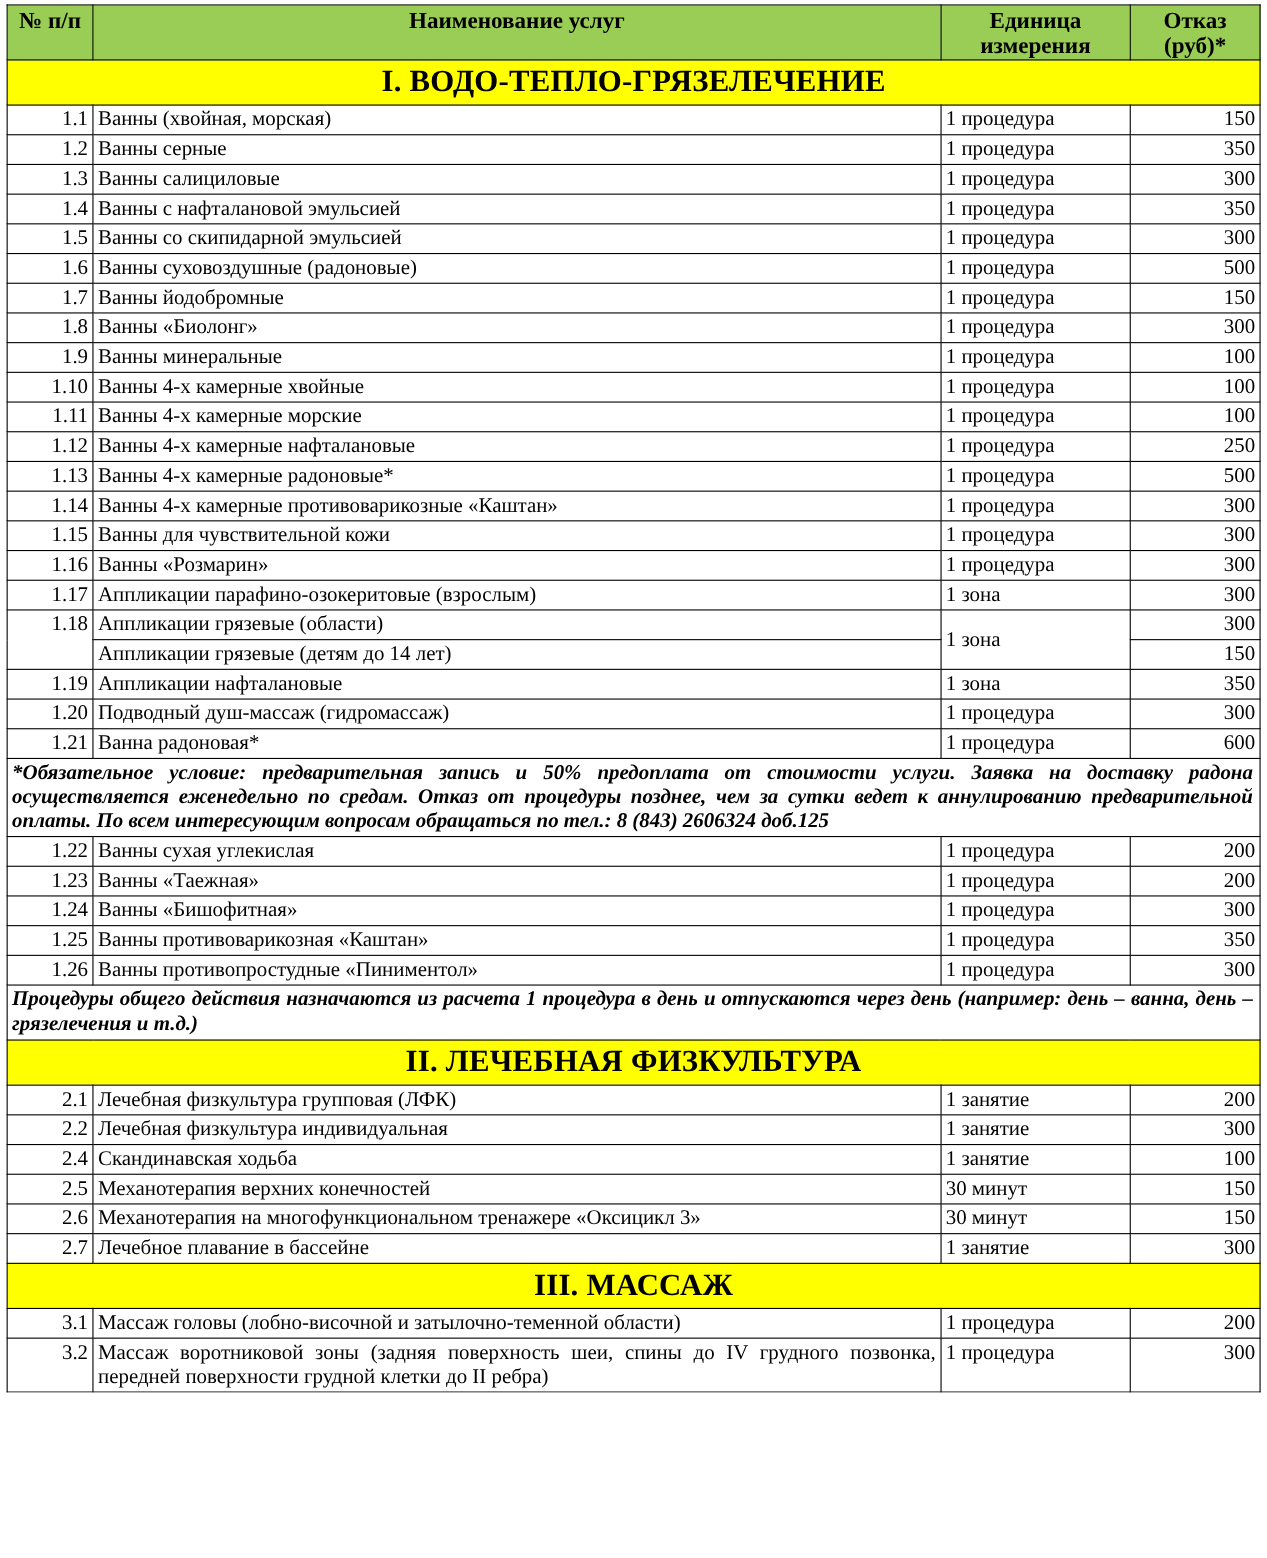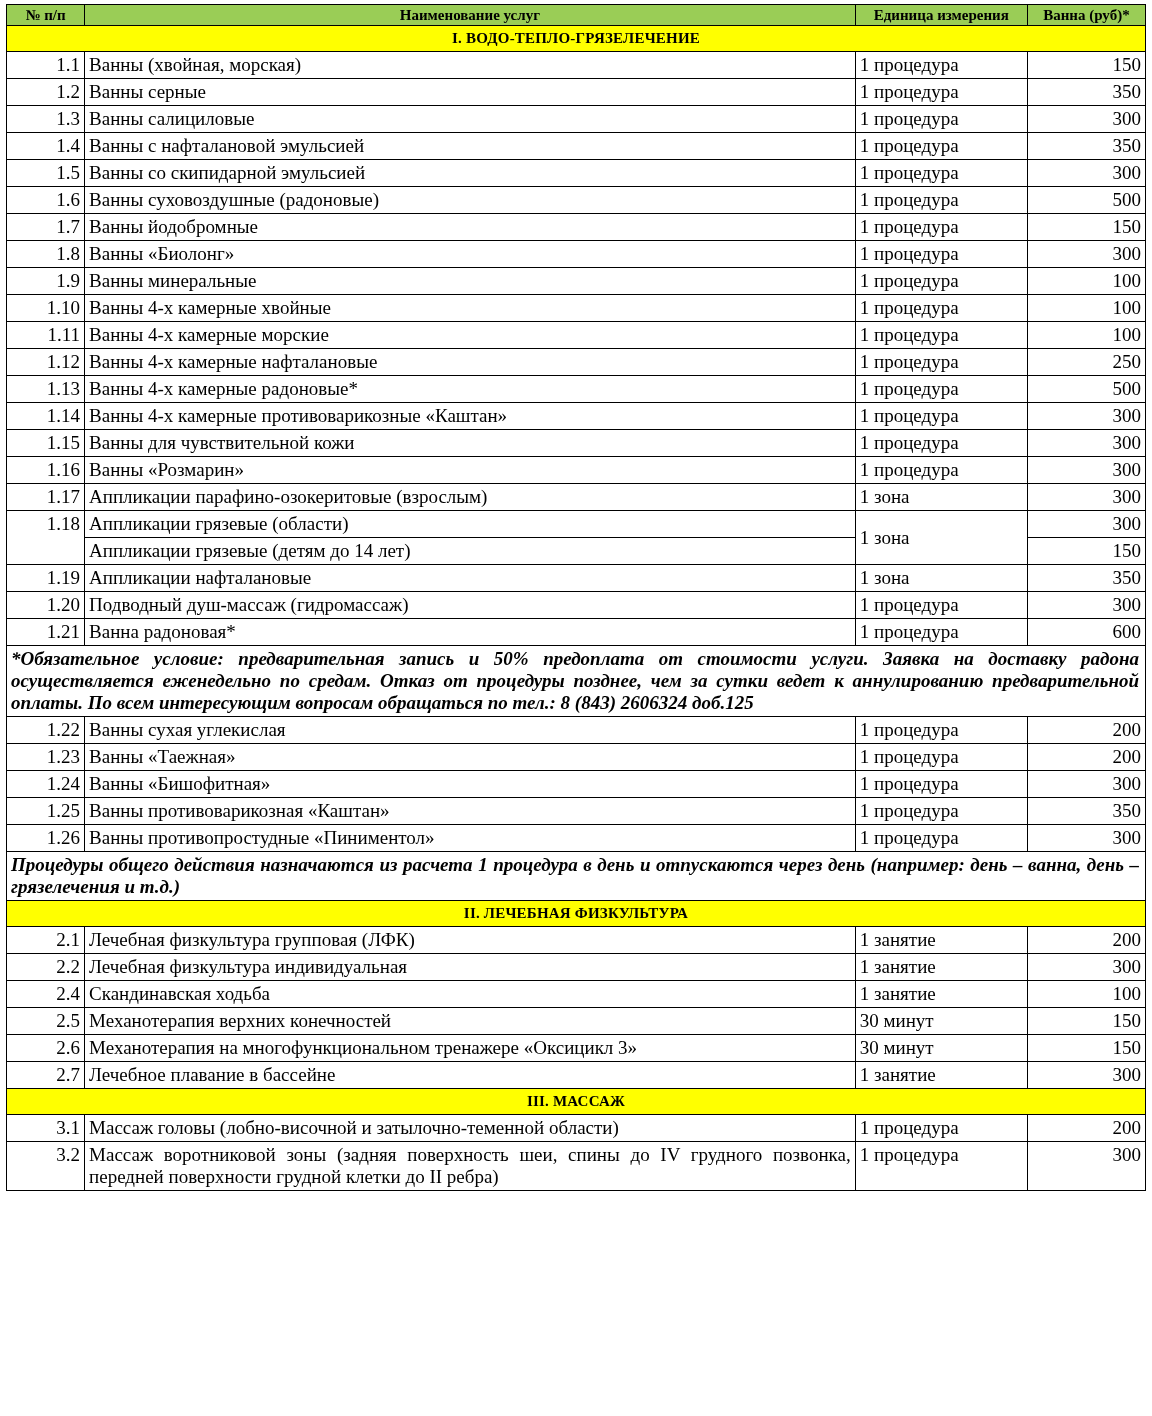--- a/index.html
+++ b/index.html
@@ -30,30 +30,30 @@
   
   col.c-num   { width: 78px; }
   col.c-name  { width: 770px; }
   col.c-unit  { width: 172px; }
   col.c-price { width: 118px; }
 
   thead th {
     background: #9acd56;
     text-align: center;
     font-weight: bold;
-    font-size: 15px;
+    font-size: 21px;
     line-height: 1.08;
     vertical-align: middle;
     padding: 4px 2px;
   }
   tr.section td {
     background: #ffff00;
     text-align: center;
     font-weight: bold;
-    font-size: 15px;
+    font-size: 28px;
     padding: 4px 2px;
     letter-spacing: 0.2px;
   }
   td.num {
     text-align: right;
     padding-right: 6px;
     white-space: nowrap;
   }
   td.name {
     text-align: left;
@@ -96,21 +96,21 @@
       <col class="c-num">
       <col class="c-name">
       <col class="c-unit">
       <col class="c-price">
     </colgroup>
     <thead>
       <tr>
         <th>№ п/п</th>
         <th>Наименование услуг</th>
         <th>Единица измерения</th>
-        <th>Ванна (руб)*</th>
+        <th>Отказ (руб)*</th>
       </tr>
     </thead>
     <tbody>
 
       <tr class="section">
         <td colspan="4">I. ВОДО-ТЕПЛО-ГРЯЗЕЛЕЧЕНИЕ</td>
       </tr>
 
       <tr>
         <td class="num">1.1</td>

